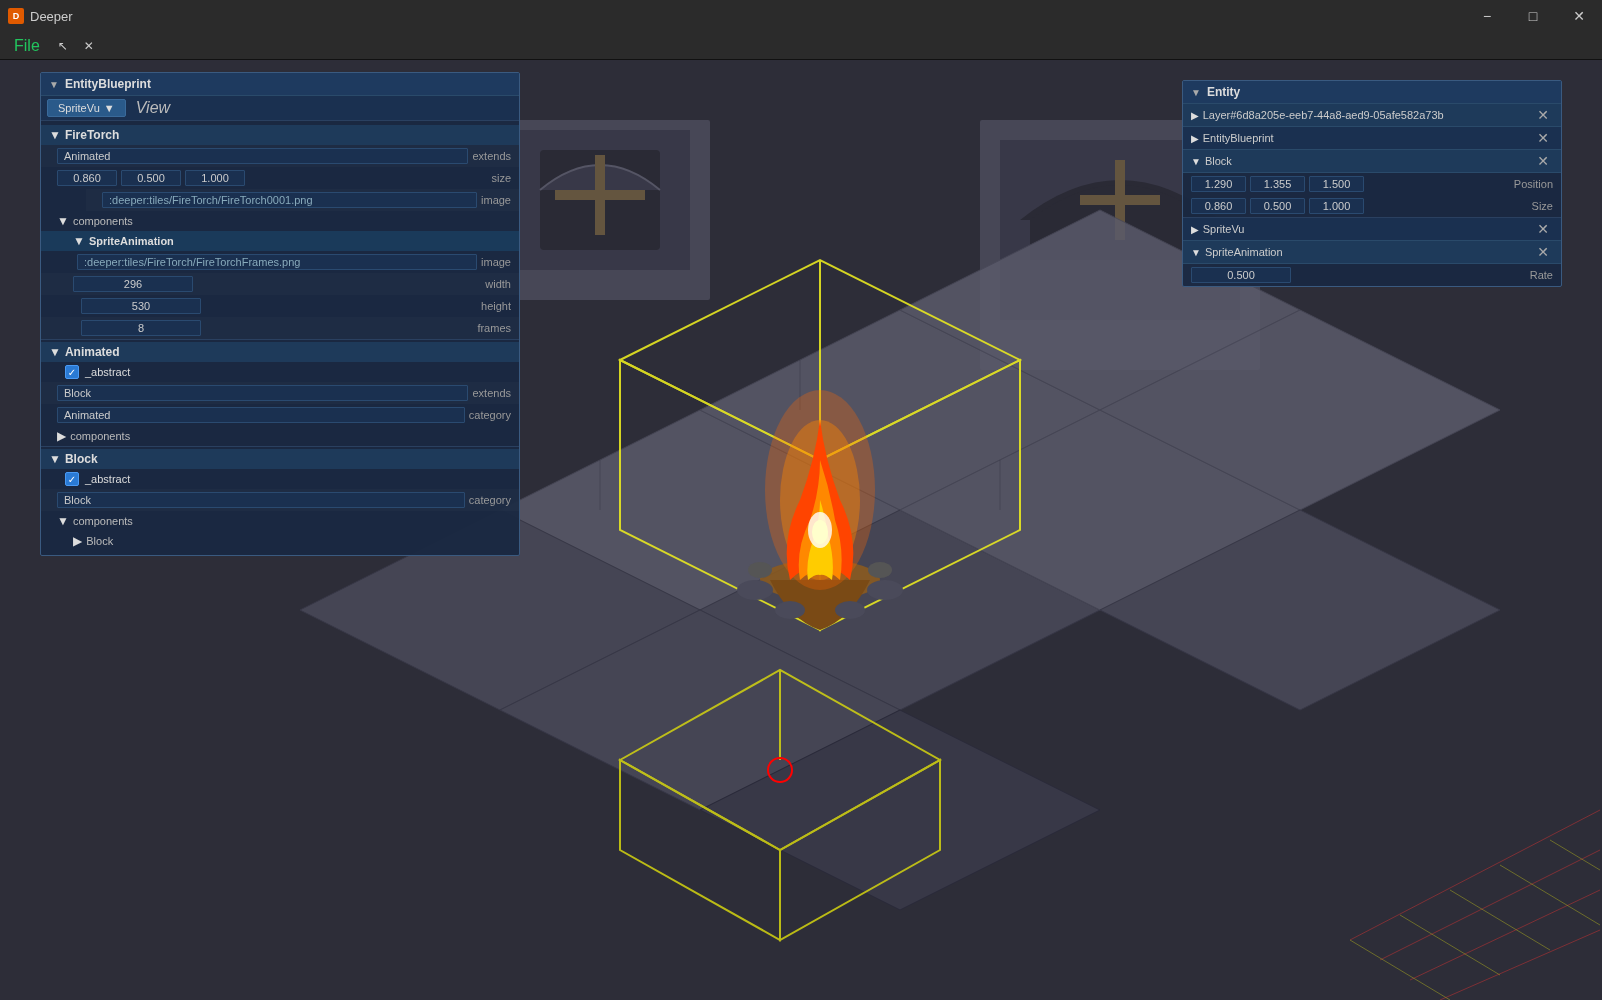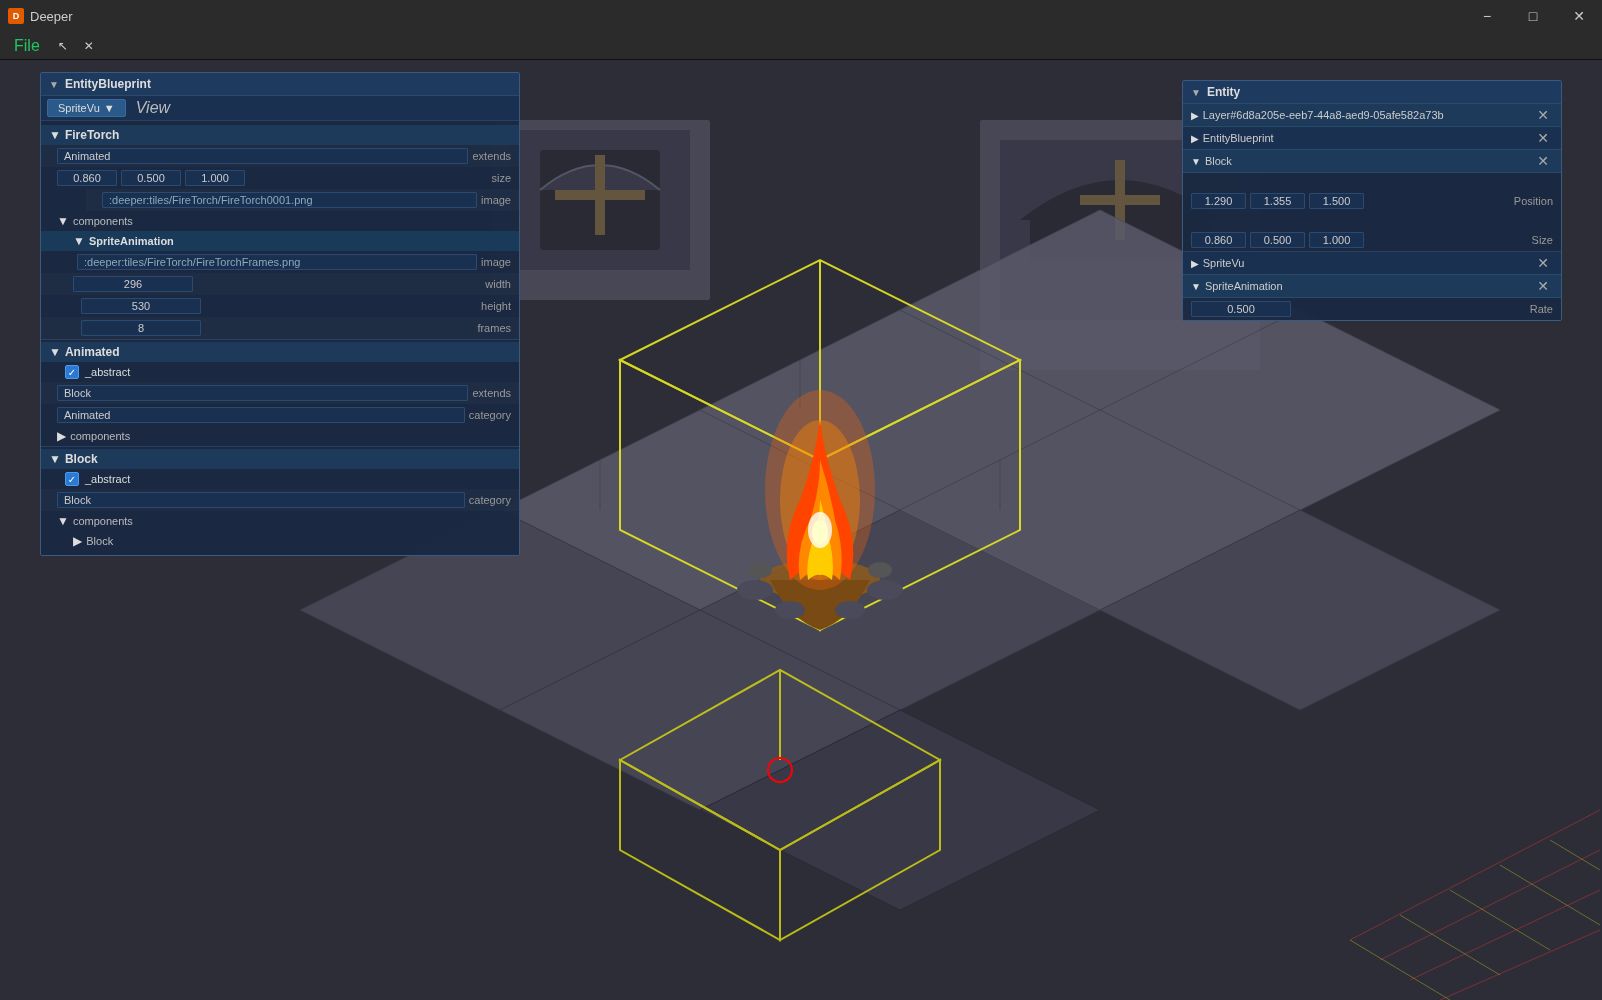--- a/index.html
+++ b/index.html
@@ -625,21 +625,21 @@
       <span class="close-btn">✕</span>
     </div>
 
     <div class="block-section">
       <div class="layer-row" style="background:#1e3a5a;">
         <span class="play-icon">▼</span>
         <span class="layer-text">Block</span>
         <span class="close-btn">✕</span>
       </div>
 
-      <div class="entity-prop-row" style="padding: 20px 8px;">
+      <div class="entity-prop-row" style="padding: 3px 8px;">
         <span class="entity-value">1.290</span>
         <span class="entity-value">1.355</span>
         <span class="entity-value">1.500</span>
         <span class="entity-label">Position</span>
       </div>
 
       <div class="entity-prop-row" style="padding: 3px 8px;">
         <span class="entity-value">0.860</span>
         <span class="entity-value">0.500</span>
         <span class="entity-value">1.000</span>

